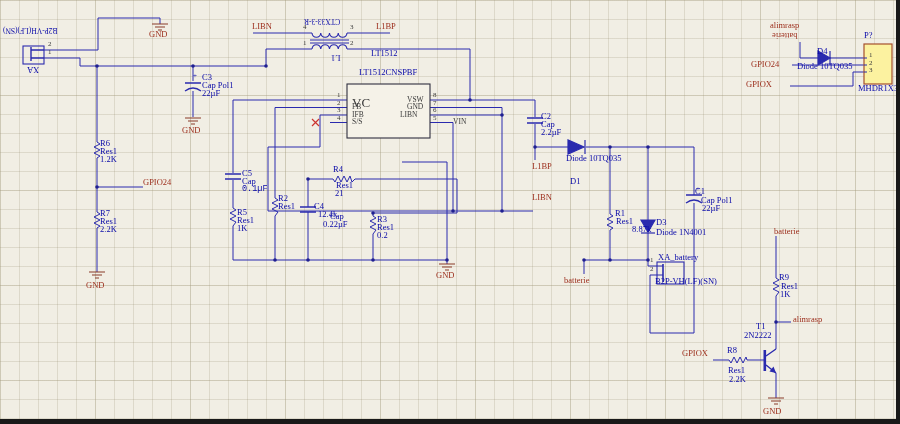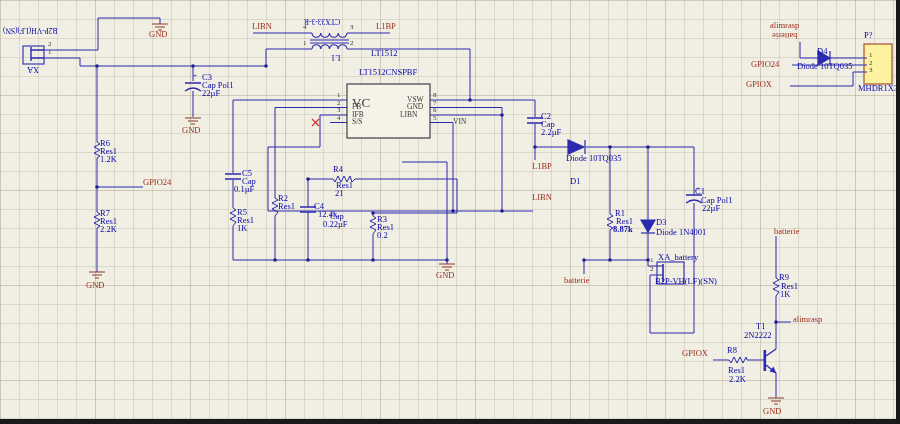--- a/index.html
+++ b/index.html
@@ -218,21 +218,21 @@
       <span class="lbl l-blue" style="left: 100px; top: 139px;">R6</span>
       <span class="lbl l-blue" style="left: 100px; top: 147px;">Res1</span>
       <span class="lbl l-blue" style="left: 100px; top: 155px;">1.2K</span>
       <span class="lbl l-red" style="left: 143px; top: 178px;">GPIO24</span>
       <span class="lbl l-blue" style="left: 100px; top: 209px;">R7</span>
       <span class="lbl l-blue" style="left: 100px; top: 217px;">Res1</span>
       <span class="lbl l-blue" style="left: 100px; top: 225px;">2.2K</span>
       <span class="lbl l-red" style="left: 86px; top: 281px;">GND</span>
       <span class="lbl l-blue" style="left: 242px; top: 169px;">C5</span>
       <span class="lbl l-blue" style="left: 242px; top: 177px;">Cap</span>
-      <span class="lbl l-blue" style="left: 234px; top: 185px;">0.1µF</span>
+      <span class="lbl l-blue" style="left: 242px; top: 185px; font-family: Liberation Mono, monospace;">0.1µF</span>
       <span class="lbl l-blue" style="left: 237px; top: 208px;">R5</span>
       <span class="lbl l-blue" style="left: 237px; top: 216px;">Res1</span>
       <span class="lbl l-blue" style="left: 237px; top: 224px;">1K</span>
       <span class="lbl l-blue" style="left: 278px; top: 194px;">R2</span>
       <span class="lbl l-blue" style="left: 278px; top: 202px;">Res1</span>
       <span class="lbl l-blue" style="left: 278px; top: 210px; margin-left: 40px;">12.4k</span>
       <span class="lbl l-blue" style="left: 314px; top: 202px;">C4</span>
       <span class="lbl l-blue" style="left: 330px; top: 212px;">Cap</span>
       <span class="lbl l-blue" style="left: 323px; top: 220px;">0.22µF</span>
       <span class="lbl l-blue" style="left: 333px; top: 165px;">R4</span>
@@ -248,21 +248,21 @@
       <span class="lbl l-blue" style="left: 570px; top: 130px; margin-top: 47px;">D1</span>
       <span class="lbl l-blue" style="left: 566px; top: 154px;">Diode 10TQ035</span>
       <span class="lbl l-red" style="left: 532px; top: 162px;">L1BP</span>
       <span class="lbl l-red" style="left: 532px; top: 193px;">LIBN</span>
       <span class="lbl l-blue" style="left: 696px; top: 186px; font-size: 7px;">+</span>
       <span class="lbl l-blue" style="left: 695px; top: 187px;">C1</span>
       <span class="lbl l-blue" style="left: 701px; top: 196px;">Cap Pol1</span>
       <span class="lbl l-blue" style="left: 702px; top: 204px;">22µF</span>
       <span class="lbl l-blue" style="left: 615px; top: 209px;">R1</span>
       <span class="lbl l-blue" style="left: 616px; top: 217px;">Res1</span>
-      <span class="lbl l-blue" style="left: 613px; top: 225px; font-weight: bold;">8.87k</span>
+      <span class="lbl l-blue" style="left: 632px; top: 225px;">8.87k</span>
       <span class="lbl l-blue" style="left: 656px; top: 218px;">D3</span>
       <span class="lbl l-blue" style="left: 656px; top: 228px; font-family: Liberation Serif, serif;">Diode 1N4001</span>
       <span class="lbl l-blue" style="left: 658px; top: 253px;">XA_battery</span>
       <span class="lbl l-dark" style="left: 650px; top: 257px; font-size: 7px;">1</span>
       <span class="lbl l-dark" style="left: 650px; top: 266px; font-size: 7px;">2</span>
       <span class="lbl l-blue" style="left: 655px; top: 277px;">B2P-VH(LF)(SN)</span>
       <span class="lbl l-red" style="left: 564px; top: 276px;">batterie</span>
       <span class="lbl l-red" style="left: 774px; top: 227px;">batterie</span>
       <span class="lbl l-blue" style="left: 779px; top: 273px;">R9</span>
       <span class="lbl l-blue" style="left: 781px; top: 282px;">Res1</span>

